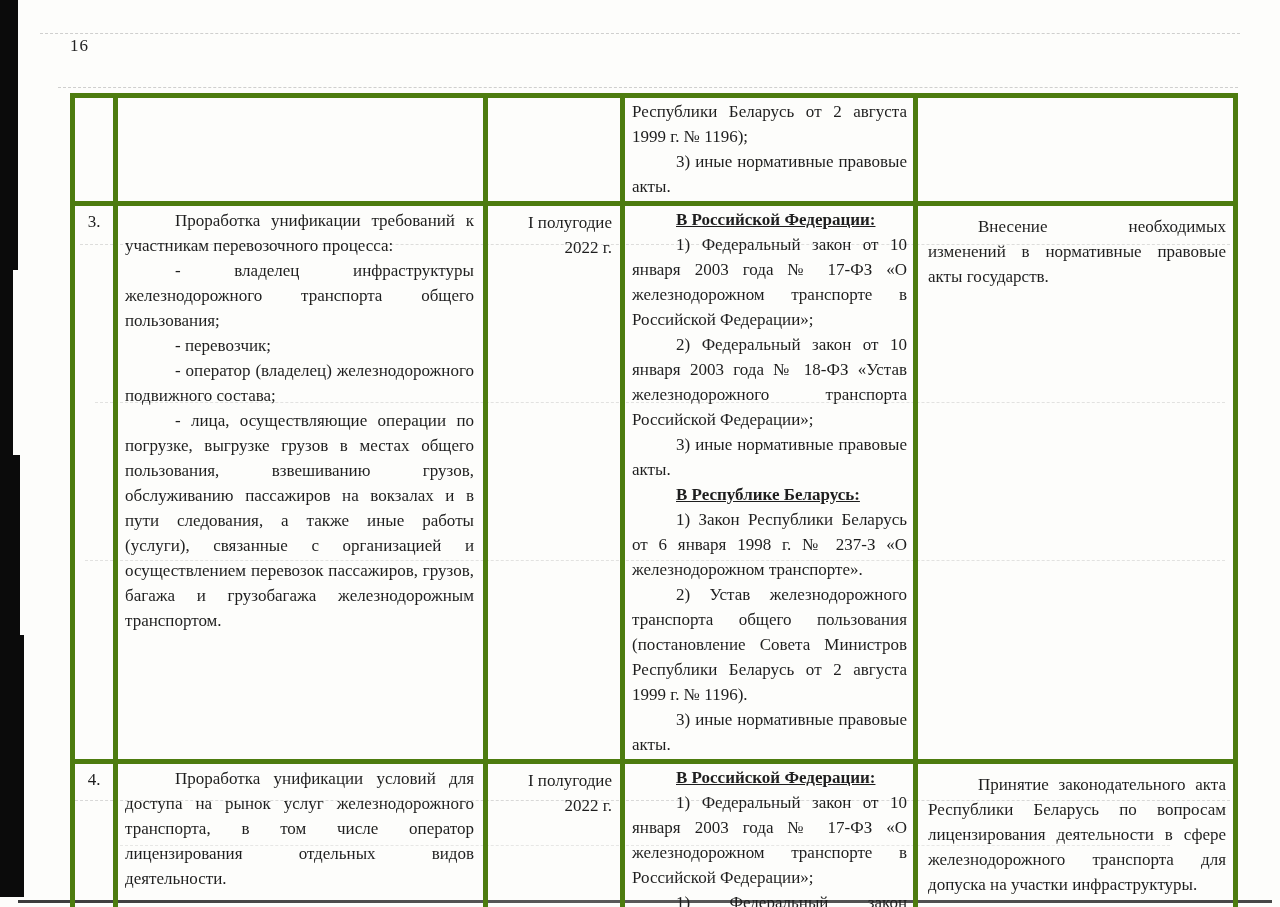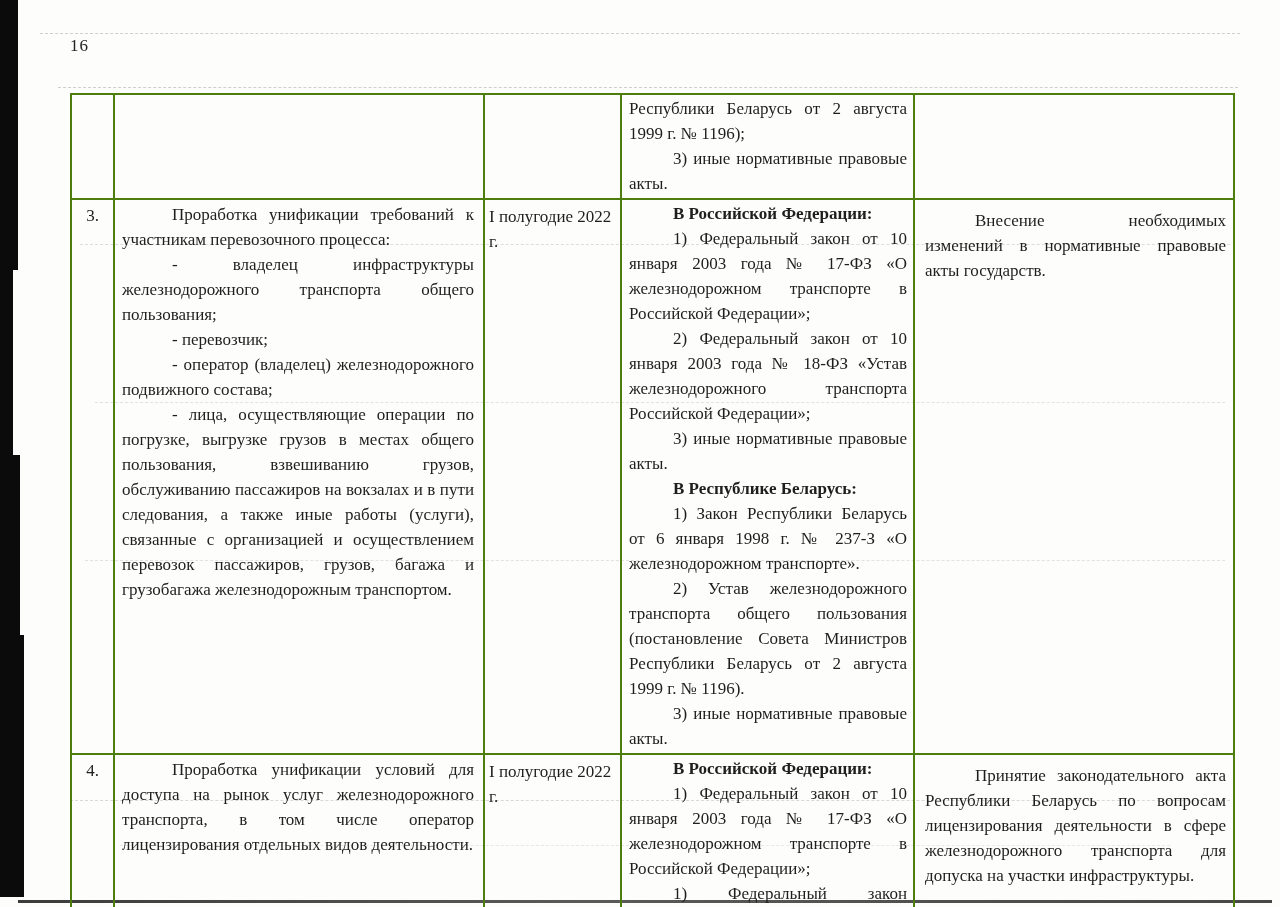--- a/index.html
+++ b/index.html
@@ -28,33 +28,33 @@
   .n4{top:402px;left:95px;width:1130px;opacity:.6;}
   .n5{top:560px;left:85px;width:1140px;opacity:.6;}
   .n6{top:800px;left:70px;width:1160px;opacity:.8;}
   .n7{top:845px;left:120px;width:1050px;opacity:.5;}
   
   table.plan{
     position:absolute;left:70px;top:93px;width:1163px;
     border-collapse:collapse;table-layout:fixed;
   }
   table.plan td{
-    border:2px solid #4d7c0f;vertical-align:top;
+    border:5px solid #4d7c0f;vertical-align:top;
     font-size:17px;line-height:25px;
   }
   td.c-num{text-align:center;padding:3px 2px 0 2px;}
   td.c-measure{padding:2px 9px 16px 7px;}
-  td.c-term{text-align:left;padding:4px 8px 0 4px;}
+  td.c-term{text-align:right;padding:4px 8px 0 4px;}
   td.c-legal{padding:1px 6px 2px 7px;}
   td.c-result{padding:8px 7px 2px 10px;}
   p{margin:0;text-align:justify;}
   p.ind{text-indent:50px;}
   p.ind4{text-indent:44px;}
   p.cont{text-indent:0;}
-  p.bold{font-weight:bold;text-indent:44px;}
+  p.bold{font-weight:bold;text-indent:44px;text-decoration:underline;}
   p.stretch{text-align-last:justify;}
   .term-line{display:block;}
 </style>
 </head>
 <body>
 
 <div class="pagenum">16</div>
 
 <div class="scanbar sb1"></div>
 <div class="scanbar sb2"></div>

